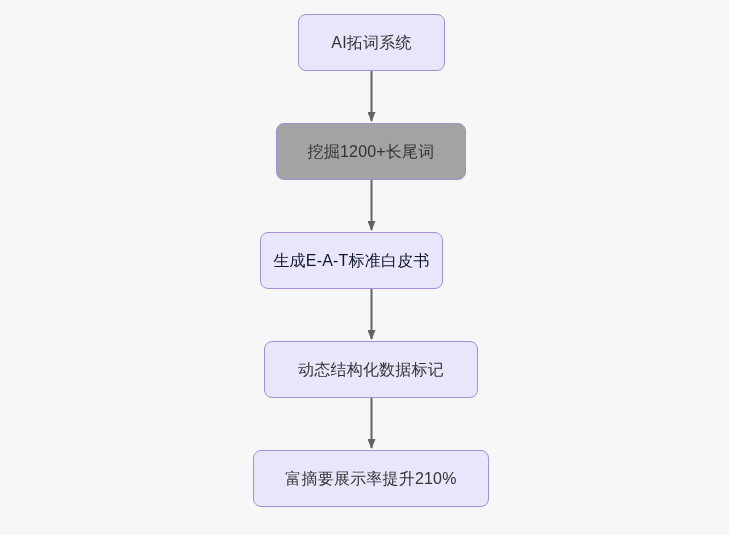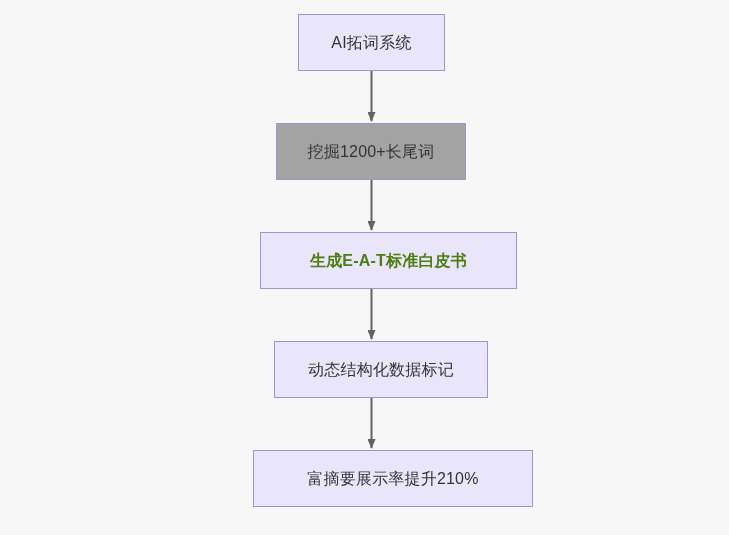--- a/index.html
+++ b/index.html
@@ -24,21 +24,21 @@
     left: 0;
     width: 729px;
     height: 535px;
     pointer-events: none;
   }
   .node {
     position: absolute;
     box-sizing: border-box;
     background: #e9e6fb;
     border: 1.5px solid #a88fd4;
-    border-radius: 0;
+    border-radius: 8px;
     display: flex;
     align-items: center;
     justify-content: center;
     color: #333333;
     font-size: 16px;
     line-height: 1.2;
     letter-spacing: 0.2px;
     white-space: nowrap;
     text-align: center;
   }
@@ -72,25 +72,25 @@
   </svg>
 
   <div class="node" id="node-n1" style="left: 298px; top: 14px; width: 147px; height: 57px; background: rgb(233, 230, 251); border-color: rgb(168, 143, 212); color: rgb(51, 51, 51);">
     <span class="node-label">AI拓词系统</span>
   </div>
 
   <div class="node" id="node-n2" style="left: 276px; top: 123px; width: 190px; height: 57px; background: #a3a3a3; border-color: rgb(168, 143, 212); color: rgb(51, 51, 51);">
     <span class="node-label">挖掘1200+长尾词</span>
   </div>
 
-  <div class="node" id="node-n3" style="left: 260px; top: 232px; width: 257px; height: 57px; background: rgb(233, 230, 251); border-color: rgb(168, 143, 212); color: #4d7c0f; font-weight: bold;">
+  <div class="node" id="node-n3" style="left: 260px; top: 232px; width: 183px; height: 57px; background: rgb(233, 230, 251); border-color: rgb(168, 143, 212); color: #0f172a;">
     <span class="node-label">生成E-A-T标准白皮书</span>
   </div>
 
-  <div class="node" id="node-n4" style="left: 264px; top: 341px; width: 214px; height: 57px; background: rgb(233, 230, 251); border-color: rgb(168, 143, 212); color: rgb(51, 51, 51); margin-left: 10px;">
+  <div class="node" id="node-n4" style="left: 264px; top: 341px; width: 214px; height: 57px; background: rgb(233, 230, 251); border-color: rgb(168, 143, 212); color: rgb(51, 51, 51);">
     <span class="node-label">动态结构化数据标记</span>
   </div>
 
-  <div class="node" id="node-n5" style="left: 253px; top: 450px; width: 280px; height: 57px; background: rgb(233, 230, 251); border-color: rgb(168, 143, 212); color: rgb(51, 51, 51);">
+  <div class="node" id="node-n5" style="left: 253px; top: 450px; width: 236px; height: 57px; background: rgb(233, 230, 251); border-color: rgb(168, 143, 212); color: rgb(51, 51, 51);">
     <span class="node-label">富摘要展示率提升210%</span>
   </div>
 
 </div>
 
 </body></html>

